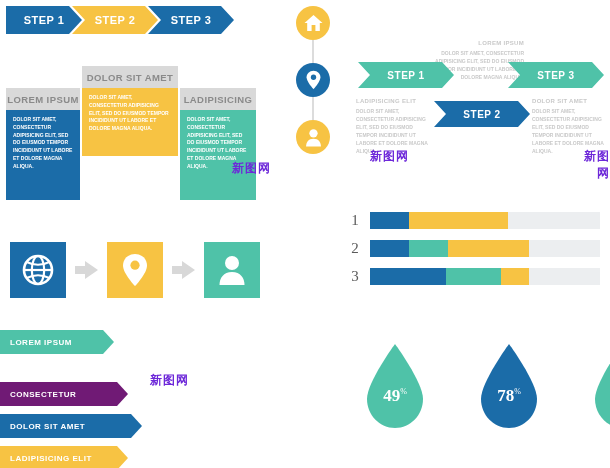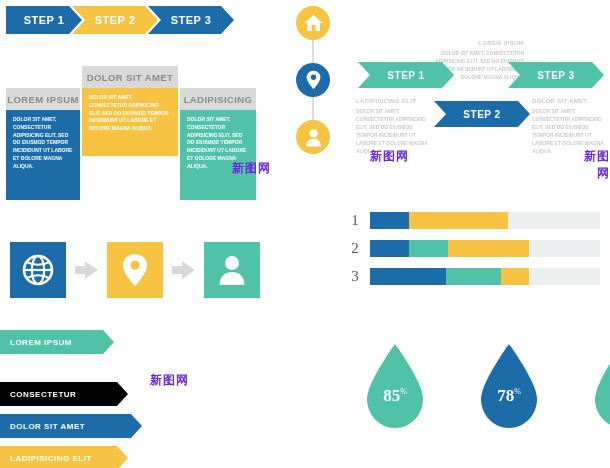--- a/index.html
+++ b/index.html
@@ -112,21 +112,21 @@
       <circle cx="14" cy="9" r="7" fill="#fff"></circle>
       <path d="M14 18 C5.5 18 1.5 24 1.5 31 L26.5 31 C26.5 24 22.5 18 14 18 Z" fill="#fff"></path>
     </svg>
   </div>
 </div>
 
 <div class="abs" style="left:0px;top:330px;">
   <div class="ribbon" style="width:104px;background:#4fc2a8;margin-bottom:8px;">
       <span>LOREM IPSUM</span>
     </div>
-  <div class="ribbon" style="width:118px;background:#000000;margin-bottom:8px;margin-top:28px;">
+  <div class="ribbon" style="width:118px;background:#701a75;margin-bottom:8px;margin-top:28px;">
       <span>CONSECTETUR</span>
     </div>
   <div class="ribbon" style="width:132px;background:#1b6ca8;margin-bottom:8px;">
       <span>DOLOR SIT AMET</span>
     </div>
   <div class="ribbon" style="width:118px;background:#f7c343;margin-bottom:8px;">
       <span>LADIPISICING ELIT</span>
     </div>
   <div class="ribbon" style="width:104px;background:#4fc2a8;">
       <span>LITDIPISINGE</span>
@@ -208,21 +208,21 @@
       <div style="width:12%;background:#f7c343;"></div>
     </div>
   </div>
 </div>
 
 <div class="abs" style="left:362px;top:342px;display:flex;gap:48px;">
   <div class="drop">
     <svg class="drop-shape" viewBox="0 0 66 88">
       <path d="M33 2 C33 2 5 40 5 57 C5 73 17.5 86 33 86 C48.5 86 61 73 61 57 C61 40 33 2 33 2 Z" fill="#4fc2a8"></path>
     </svg>
-    <div class="drop-pct"><span>85</span><sup>%</sup></div>
+    <div class="drop-pct"><span>49</span><sup>%</sup></div>
   </div>
   <div class="drop">
     <svg class="drop-shape" viewBox="0 0 66 88">
       <path d="M33 2 C33 2 5 40 5 57 C5 73 17.5 86 33 86 C48.5 86 61 73 61 57 C61 40 33 2 33 2 Z" fill="#1b6ca8"></path>
     </svg>
     <div class="drop-pct"><span>78</span><sup>%</sup></div>
   </div>
   <div class="drop">
     <svg class="drop-shape" viewBox="0 0 66 88">
       <path d="M33 2 C33 2 5 40 5 57 C5 73 17.5 86 33 86 C48.5 86 61 73 61 57 C61 40 33 2 33 2 Z" fill="#4fc2a8"></path>

